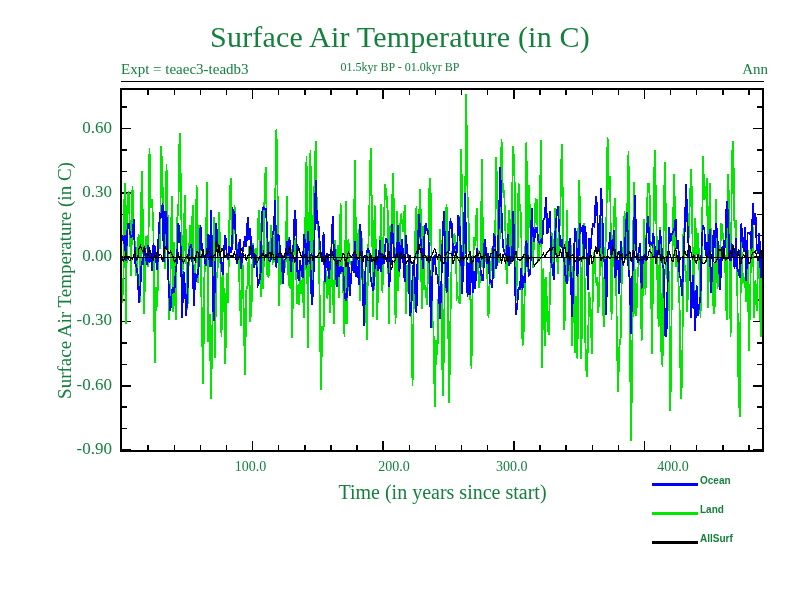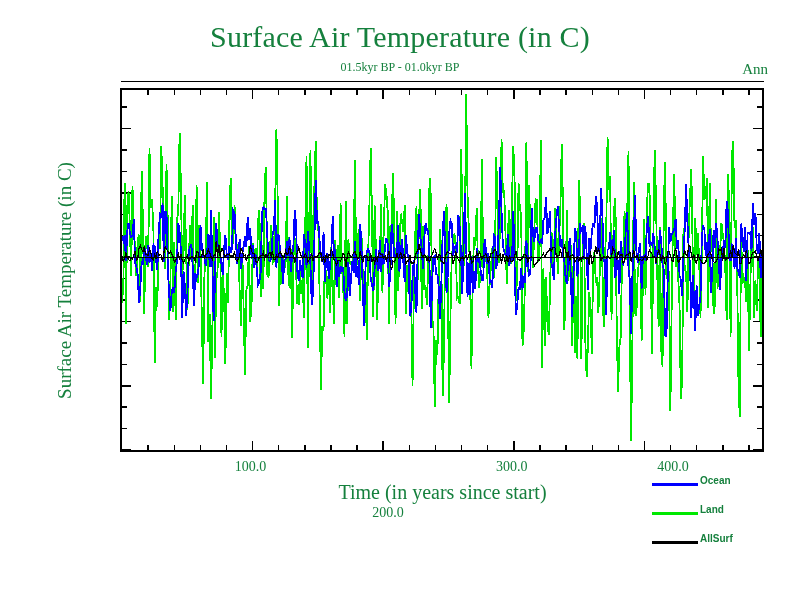--- a/index.html
+++ b/index.html
@@ -170,20 +170,21 @@
     white-space: nowrap;
   }
 </style>
 </head>
 <body>
 
 <div id="page">
 
   <div id="chart-title">Surface Air Temperature (in C)</div>
   <div id="subtitle">01.5kyr BP - 01.0kyr BP</div>
+  <div id="expt-label">Expt = teaec3-teadb3</div>
   <div id="period-label">Ann</div>
   <div id="header-rule"></div>
 
   <div id="y-axis-title">Surface Air Temperature (in C)</div>
 
   <div id="plot-frame">
     <svg id="plot-svg" width="640" height="360" viewBox="0 0 640 360" shape-rendering="crispEdges">
         <line x1="0" y1="38.57142857142861" x2="9" y2="38.57142857142861" stroke="#000000" stroke-width="1.6"></line>
         <line x1="640" y1="38.57142857142861" x2="631" y2="38.57142857142861" stroke="#000000" stroke-width="1.6"></line>
         <line x1="0" y1="102.85714285714289" x2="9" y2="102.85714285714289" stroke="#000000" stroke-width="1.6"></line>
@@ -266,23 +267,31 @@
         <line x1="600.8163265306123" y1="0" x2="600.8163265306123" y2="5" stroke="#000000" stroke-width="1.4"></line>
         <line x1="626.9387755102041" y1="360" x2="626.9387755102041" y2="355" stroke="#000000" stroke-width="1.4"></line>
         <line x1="626.9387755102041" y1="0" x2="626.9387755102041" y2="5" stroke="#000000" stroke-width="1.4"></line>
         <path d="M0.00 212.68L1.31 195.83L2.62 93.16L3.93 233.71L5.24 117.39L6.54 101.23L7.85 135.75L9.16 186.02L10.47 95.98L11.78 137.52L13.09 159.31L14.40 185.62L15.71 149.06L17.01 144.71L18.32 211.99L19.63 81.12L20.94 131.17L22.25 223.60L23.56 147.14L24.87 146.56L26.18 176.72L27.48 58.18L28.79 118.24L30.10 109.10L31.41 140.94L32.72 273.05L34.03 197.53L35.34 216.50L36.65 143.33L37.96 159.44L39.26 55.71L40.57 95.31L41.88 164.01L43.19 178.80L44.50 74.36L45.81 134.63L47.12 230.17L48.43 190.91L49.73 105.84L51.04 221.71L52.35 152.38L53.66 230.17L54.97 129.48L56.28 121.60L57.59 42.86L58.90 94.42L60.20 187.19L61.51 165.55L62.82 104.73L64.13 160.73L65.44 220.44L66.75 171.43L68.06 135.11L69.37 170.26L70.67 114.55L71.98 196.82L73.29 199.42L74.60 95.12L75.91 193.29L77.22 135.35L78.53 163.63L79.84 228.01L81.15 293.89L82.45 184.40L83.76 161.61L85.07 92.02L86.38 252.29L87.69 223.74L89.00 308.57L90.31 244.74L91.62 127.09L92.92 267.66L94.23 191.01L95.54 180.78L96.85 122.04L98.16 155.77L99.47 247.23L100.78 184.33L102.09 205.37L103.39 273.58L104.70 182.75L106.01 213.38L107.32 133.41L108.63 87.73L109.94 157.77L111.25 151.16L112.56 115.48L113.87 158.71L115.17 159.75L116.48 153.38L117.79 207.39L119.10 236.15L120.41 165.67L121.72 222.92L123.03 285.00L124.34 200.03L125.64 195.43L126.95 156.29L128.26 232.27L129.57 213.17L130.88 152.74L132.19 166.57L133.50 158.60L134.81 181.74L136.11 130.21L137.42 120.50L138.73 207.28L140.04 154.84L141.35 198.82L142.66 92.45L143.97 76.71L145.28 184.87L146.58 186.45L147.89 162.01L149.20 134.82L150.51 173.11L151.82 171.52L153.13 115.85L154.44 38.57L155.75 114.38L157.06 216.45L158.36 166.33L159.67 193.79L160.98 164.66L162.29 180.17L163.60 172.92L164.91 106.27L166.22 182.60L167.53 197.62L168.83 159.01L170.14 247.94L171.45 167.87L172.76 148.55L174.07 181.41L175.38 213.29L176.69 213.91L178.00 178.14L179.30 204.06L180.61 187.80L181.92 228.16L183.23 136.65L184.54 65.73L185.85 257.99L187.16 137.34L188.47 59.76L189.78 204.03L191.08 134.69L192.39 97.48L193.70 51.43L195.01 132.48L196.32 136.00L197.63 204.94L198.94 300.00L200.25 235.95L201.55 240.61L202.86 165.15L204.17 191.21L205.48 208.51L206.79 176.87L208.10 222.57L209.41 157.39L210.72 192.71L212.02 233.82L213.33 149.77L214.64 193.42L215.95 155.43L217.26 208.26L218.57 113.50L219.88 176.59L221.19 193.46L222.49 247.45L223.80 110.95L225.11 234.03L226.42 149.13L227.73 173.63L229.04 173.84L230.35 178.97L231.66 162.04L232.97 70.29L234.27 183.98L235.58 151.26L236.89 138.84L238.20 210.58L239.51 144.99L240.82 185.89L242.13 202.51L243.44 182.58L244.74 250.47L246.05 169.06L247.36 117.34L248.67 57.86L249.98 122.26L251.29 227.42L252.60 115.15L253.91 158.86L255.21 230.04L256.52 174.91L257.83 173.37L259.14 113.65L260.45 203.40L261.76 139.21L263.07 94.29L264.38 102.38L265.69 121.53L266.99 233.75L268.30 135.56L269.61 138.82L270.92 82.60L272.23 129.63L273.54 234.03L274.85 120.98L276.16 200.99L277.46 158.92L278.77 123.59L280.08 131.59L281.39 141.49L282.70 114.98L284.01 223.80L285.32 175.25L286.63 179.48L287.93 164.78L289.24 215.55L290.55 295.71L291.86 202.46L293.17 146.81L294.48 115.88L295.79 189.81L297.10 125.20L298.40 98.77L299.71 219.28L301.02 136.10L302.33 200.04L303.64 197.31L304.95 214.68L306.26 174.47L307.57 87.60L308.88 106.98L310.18 227.54L311.49 238.53L312.80 317.14L314.11 250.30L315.42 265.40L316.73 191.41L318.04 138.83L319.35 165.35L320.65 306.43L321.96 260.72L323.27 140.33L324.58 114.02L325.89 207.28L327.20 313.41L328.51 223.97L329.82 162.47L331.12 160.00L332.43 143.22L333.74 157.55L335.05 208.56L336.36 207.08L337.67 214.34L338.98 59.36L340.29 110.37L341.60 177.08L342.90 138.95L344.21 4.29L345.52 104.19L346.83 138.59L348.14 192.32L349.45 278.57L350.76 183.21L352.07 147.34L353.37 155.55L354.68 118.02L355.99 176.85L357.30 198.36L358.61 177.78L359.92 69.37L361.23 178.16L362.54 173.31L363.84 156.67L365.15 179.24L366.46 227.50L367.77 191.06L369.08 175.70L370.39 158.52L371.70 187.60L373.01 158.48L374.31 67.29L375.62 129.07L376.93 172.62L378.24 127.92L379.55 49.29L380.86 103.30L382.17 100.08L383.48 143.24L384.79 193.53L386.09 136.91L387.40 119.92L388.71 174.29L390.02 108.02L391.33 55.71L392.64 92.60L393.95 210.96L395.26 182.11L396.56 92.72L397.87 118.94L399.18 124.69L400.49 256.31L401.80 239.67L403.11 186.35L404.42 51.71L405.73 182.49L407.03 95.33L408.34 136.68L409.65 136.33L410.96 178.31L412.27 141.95L413.58 108.99L414.89 110.01L416.20 172.17L417.51 166.77L418.81 50.28L420.12 278.24L421.43 178.26L422.74 255.49L424.05 187.22L425.36 231.00L426.67 245.08L427.98 202.65L429.28 141.63L430.59 148.90L431.90 190.45L433.21 117.86L434.52 145.63L435.83 184.12L437.14 147.49L438.45 115.38L439.75 53.57L441.06 119.01L442.37 239.98L443.68 191.25L444.99 119.84L446.30 191.22L447.61 172.26L448.92 155.02L450.22 256.36L451.53 168.49L452.84 263.39L454.15 205.88L455.46 269.42L456.77 90.39L458.08 114.90L459.39 268.92L460.70 156.58L462.00 133.36L463.31 250.56L464.62 287.14L465.93 255.20L467.24 202.26L468.55 216.95L469.86 263.67L471.17 174.13L472.47 161.90L473.78 192.76L475.09 187.54L476.40 223.23L477.71 182.98L479.02 127.99L480.33 173.17L481.64 236.81L482.94 167.41L484.25 138.71L485.56 47.14L486.87 99.81L488.18 86.15L489.49 229.65L490.80 169.06L492.11 118.73L493.42 108.09L494.72 236.45L496.03 302.14L497.34 257.20L498.65 247.71L499.96 174.50L501.27 161.05L502.58 121.25L503.89 170.09L505.19 123.78L506.50 61.21L507.81 240.64L509.12 351.43L510.43 249.09L511.74 92.17L513.05 222.53L514.36 225.72L515.66 185.59L516.97 171.37L518.28 164.16L519.59 250.59L520.90 193.53L522.21 128.57L523.52 204.78L524.83 117.25L526.13 94.29L527.44 94.34L528.75 172.67L530.06 263.87L531.37 146.56L532.68 60.00L533.99 108.92L535.30 185.70L536.61 236.96L537.91 137.36L539.22 259.85L540.53 276.63L541.84 113.11L543.15 72.06L544.46 188.85L545.77 173.29L547.08 185.77L548.38 321.43L549.69 213.85L551.00 132.11L552.31 84.52L553.62 176.98L554.93 165.27L556.24 188.22L557.55 215.50L558.85 308.57L560.16 290.18L561.47 138.28L562.78 180.30L564.09 182.03L565.40 222.41L566.71 142.16L568.02 106.16L569.33 79.49L570.63 157.47L571.94 218.62L573.25 127.75L574.56 165.42L575.87 143.13L577.18 169.40L578.49 227.49L579.80 163.93L581.10 66.43L582.41 110.17L583.72 105.21L585.03 87.94L586.34 218.35L587.65 92.88L588.96 154.41L590.27 154.65L591.57 224.11L592.88 215.77L594.19 108.60L595.50 199.18L596.81 174.52L598.12 161.55L599.43 132.65L600.74 144.37L602.04 153.05L603.35 180.54L604.66 229.81L605.97 84.02L607.28 117.04L608.59 247.14L609.90 64.90L611.21 51.43L612.52 137.89L613.82 129.87L615.13 183.42L616.44 289.08L617.75 327.46L619.06 139.26L620.37 193.84L621.68 186.87L622.99 190.82L624.29 211.58L625.60 158.21L626.91 261.43L628.22 204.14L629.53 135.00L630.84 138.17L632.15 228.26L633.46 189.78L634.76 221.28L636.07 171.11L637.38 167.90L638.69 247.33L640.00 186.38" fill="none" stroke="#00e800" stroke-width="1.8" stroke-linejoin="miter" stroke-linecap="butt"></path>
         <path d="M0.00 146.40L1.31 150.74L2.62 144.96L3.93 170.89L5.24 141.63L6.54 132.64L7.85 142.70L9.16 147.25L10.47 146.06L11.78 128.77L13.09 172.48L14.40 176.50L15.71 184.83L17.01 212.96L18.32 198.16L19.63 171.30L20.94 174.82L22.25 157.00L23.56 162.20L24.87 175.06L26.18 155.51L27.48 173.17L28.79 163.20L30.10 180.50L31.41 154.75L32.72 156.32L34.03 170.24L35.34 180.08L36.65 142.59L37.96 124.08L39.26 125.76L40.57 113.52L41.88 171.90L43.19 122.21L44.50 122.40L45.81 177.19L47.12 204.55L48.43 220.70L49.73 201.97L51.04 197.26L52.35 202.94L53.66 181.63L54.97 171.67L56.28 133.10L57.59 142.21L58.90 159.78L60.20 227.59L61.51 180.61L62.82 194.97L64.13 226.40L65.44 203.87L66.75 160.75L68.06 156.76L69.37 153.90L70.67 175.95L71.98 216.26L73.29 183.02L74.60 188.27L75.91 183.49L77.22 171.06L78.53 135.23L79.84 156.91L81.15 166.82L82.45 167.59L83.76 176.01L85.07 163.32L86.38 143.69L87.69 176.93L89.00 119.54L90.31 172.69L91.62 231.43L92.92 194.98L94.23 132.71L95.54 153.40L96.85 158.57L98.16 163.90L99.47 174.29L100.78 185.11L102.09 158.61L103.39 144.61L104.70 164.08L106.01 169.98L107.32 155.75L108.63 162.61L109.94 158.40L111.25 120.71L112.56 123.26L113.87 149.34L115.17 174.25L116.48 158.55L117.79 148.87L119.10 179.08L120.41 162.45L121.72 155.90L123.03 146.20L124.34 157.31L125.64 127.31L126.95 149.87L128.26 137.75L129.57 169.03L130.88 155.08L132.19 178.43L133.50 163.83L134.81 179.77L136.11 194.46L137.42 191.95L138.73 181.78L140.04 121.98L141.35 117.43L142.66 119.22L143.97 119.28L145.28 145.48L146.58 170.37L147.89 170.97L149.20 169.27L150.51 145.81L151.82 139.55L153.13 109.98L154.44 177.68L155.75 145.06L157.06 145.50L158.36 166.59L159.67 165.93L160.98 194.45L162.29 170.31L163.60 169.27L164.91 150.82L166.22 166.24L167.53 147.48L168.83 182.01L170.14 165.95L171.45 154.45L172.76 120.27L174.07 133.81L175.38 181.88L176.69 191.37L178.00 170.11L179.30 180.12L180.61 187.69L181.92 143.67L183.23 154.84L184.54 177.59L185.85 141.36L187.16 157.87L188.47 175.12L189.78 214.49L191.08 203.02L192.39 150.51L193.70 90.00L195.01 133.85L196.32 131.02L197.63 151.27L198.94 165.66L200.25 171.99L201.55 141.72L202.86 191.71L204.17 167.74L205.48 162.79L206.79 188.85L208.10 174.14L209.41 159.17L210.72 126.07L212.02 166.73L213.33 158.75L214.64 196.69L215.95 169.96L217.26 187.13L218.57 175.84L219.88 180.43L221.19 177.61L222.49 201.87L223.80 211.27L225.11 206.28L226.42 171.93L227.73 205.57L229.04 188.05L230.35 171.17L231.66 183.01L232.97 150.66L234.27 187.11L235.58 175.90L236.89 195.06L238.20 133.94L239.51 157.54L240.82 200.37L242.13 235.71L243.44 179.92L244.74 161.75L246.05 159.28L247.36 162.08L248.67 188.26L249.98 195.14L251.29 200.83L252.60 179.35L253.91 159.12L255.21 173.50L256.52 181.30L257.83 149.97L259.14 181.70L260.45 162.88L261.76 174.36L263.07 155.96L264.38 148.53L265.69 153.74L266.99 196.84L268.30 187.53L269.61 133.80L270.92 145.20L272.23 167.78L273.54 165.02L274.85 165.44L276.16 135.02L277.46 181.84L278.77 161.65L280.08 148.90L281.39 172.22L282.70 192.02L284.01 145.44L285.32 163.20L286.63 169.03L287.93 225.87L289.24 220.09L290.55 186.70L291.86 169.71L293.17 199.58L294.48 222.88L295.79 154.44L297.10 124.40L298.40 146.57L299.71 158.68L301.02 178.81L302.33 146.90L303.64 132.91L304.95 139.67L306.26 141.39L307.57 177.82L308.88 237.86L310.18 189.99L311.49 167.07L312.80 165.74L314.11 184.48L315.42 184.47L316.73 196.86L318.04 229.19L319.35 193.21L320.65 144.68L321.96 120.73L323.27 160.73L324.58 202.76L325.89 182.26L327.20 143.39L328.51 130.56L329.82 133.40L331.12 166.04L332.43 157.50L333.74 155.90L335.05 162.66L336.36 125.00L337.67 136.50L338.98 162.72L340.29 204.46L341.60 154.99L342.90 102.86L344.21 156.83L345.52 207.11L346.83 173.25L348.14 204.76L349.45 165.98L350.76 203.00L352.07 181.19L353.37 198.49L354.68 157.92L355.99 172.38L357.30 167.73L358.61 179.87L359.92 190.39L361.23 190.36L362.54 148.82L363.84 158.73L365.15 174.00L366.46 162.67L367.77 192.50L369.08 191.23L370.39 197.88L371.70 144.89L373.01 146.91L374.31 178.55L375.62 167.27L376.93 130.14L378.24 77.14L379.55 121.24L380.86 154.71L382.17 161.67L383.48 165.30L384.79 165.00L386.09 143.92L387.40 175.69L388.71 165.89L390.02 170.92L391.33 121.39L392.64 178.17L393.95 225.24L395.26 215.36L396.56 196.78L397.87 200.13L399.18 178.44L400.49 199.49L401.80 185.81L403.11 192.59L404.42 150.27L405.73 166.90L407.03 185.47L408.34 184.48L409.65 118.46L410.96 143.87L412.27 151.50L413.58 137.69L414.89 137.84L416.20 149.94L417.51 152.76L418.81 150.33L420.12 153.80L421.43 129.58L422.74 127.62L424.05 106.92L425.36 144.17L426.67 137.67L427.98 120.71L429.28 172.26L430.59 179.21L431.90 190.25L433.21 143.97L434.52 126.20L435.83 115.69L437.14 137.70L438.45 156.75L439.75 149.28L441.06 165.88L442.37 171.06L443.68 189.86L444.99 193.61L446.30 167.07L447.61 147.76L448.92 191.96L450.22 227.14L451.53 183.65L452.84 138.10L454.15 142.96L455.46 186.66L456.77 163.50L458.08 133.35L459.39 142.19L460.70 135.24L462.00 169.42L463.31 135.98L464.62 163.16L465.93 200.00L467.24 148.07L468.55 160.43L469.86 141.70L471.17 134.12L472.47 136.25L473.78 106.32L475.09 115.45L476.40 159.97L477.71 157.50L479.02 97.59L480.33 122.75L481.64 172.21L482.94 168.76L484.25 225.35L485.56 159.86L486.87 158.36L488.18 142.41L489.49 166.00L490.80 157.07L492.11 139.72L493.42 188.40L494.72 169.04L496.03 170.45L497.34 204.03L498.65 151.05L499.96 167.94L501.27 174.02L502.58 170.32L503.89 134.32L505.19 121.68L506.50 179.12L507.81 189.71L509.12 244.29L510.43 185.53L511.74 151.26L513.05 105.09L514.36 160.92L515.66 172.45L516.97 159.08L518.28 153.53L519.59 198.98L520.90 166.52L522.21 165.47L523.52 170.44L524.83 137.76L526.13 126.33L527.44 155.08L528.75 152.60L530.06 155.34L531.37 143.28L532.68 156.37L533.99 174.31L535.30 160.00L536.61 164.42L537.91 140.31L539.22 150.24L540.53 174.87L541.84 179.47L543.15 245.62L544.46 246.37L545.77 185.13L547.08 136.74L548.38 152.12L549.69 144.21L551.00 142.11L552.31 139.33L553.62 128.92L554.93 159.23L556.24 150.13L557.55 185.70L558.85 189.51L560.16 205.92L561.47 165.82L562.78 138.34L564.09 94.29L565.40 131.64L566.71 159.22L568.02 175.15L569.33 227.67L570.63 184.94L571.94 206.29L573.25 241.05L574.56 194.56L575.87 225.81L577.18 216.24L578.49 206.19L579.80 148.01L581.10 135.23L582.41 139.85L583.72 165.58L585.03 152.23L586.34 167.87L587.65 139.09L588.96 202.90L590.27 181.98L591.57 139.61L592.88 157.52L594.19 132.82L595.50 148.94L596.81 171.79L598.12 199.65L599.43 167.75L600.74 162.90L602.04 150.01L603.35 157.86L604.66 110.82L605.97 122.51L607.28 166.88L608.59 170.91L609.90 155.20L611.21 157.41L612.52 178.95L613.82 148.46L615.13 177.92L616.44 181.45L617.75 187.62L619.06 133.59L620.37 143.75L621.68 161.47L622.99 137.42L624.29 190.89L625.60 143.02L626.91 143.58L628.22 142.36L629.53 161.05L630.84 113.13L632.15 134.74L633.46 122.91L634.76 157.61L636.07 163.95L637.38 142.97L638.69 187.59L640.00 160.29" fill="none" stroke="#0000ff" stroke-width="1.8" stroke-linejoin="miter" stroke-linecap="butt"></path>
         <path d="M0.00 168.30L1.31 171.18L2.62 168.59L3.93 162.77L5.24 166.81L6.54 169.38L7.85 170.77L9.16 168.11L10.47 169.38L11.78 165.54L13.09 160.80L14.40 170.28L15.71 168.70L17.01 158.11L18.32 155.27L19.63 159.67L20.94 161.34L22.25 156.41L23.56 164.80L24.87 164.52L26.18 165.31L27.48 158.76L28.79 162.81L30.10 168.57L31.41 170.28L32.72 164.94L34.03 168.42L35.34 160.67L36.65 165.21L37.96 164.69L39.26 165.11L40.57 171.75L41.88 162.68L43.19 156.37L44.50 159.24L45.81 161.18L47.12 163.84L48.43 161.27L49.73 163.59L51.04 166.60L52.35 172.40L53.66 169.98L54.97 167.31L56.28 163.41L57.59 169.75L58.90 163.75L60.20 170.57L61.51 173.10L62.82 169.22L64.13 167.12L65.44 165.49L66.75 171.72L68.06 168.59L69.37 167.06L70.67 167.00L71.98 168.50L73.29 170.87L74.60 161.74L75.91 161.67L77.22 166.97L78.53 167.00L79.84 165.30L81.15 159.53L82.45 168.54L83.76 164.84L85.07 163.44L86.38 159.69L87.69 162.92L89.00 166.35L90.31 169.70L91.62 165.84L92.92 165.78L94.23 151.17L95.54 166.61L96.85 154.75L98.16 166.64L99.47 158.64L100.78 159.02L102.09 165.04L103.39 166.83L104.70 164.30L106.01 164.24L107.32 164.09L108.63 166.90L109.94 164.97L111.25 166.85L112.56 161.08L113.87 169.99L115.17 171.04L116.48 168.53L117.79 165.07L119.10 158.41L120.41 161.38L121.72 166.39L123.03 165.00L124.34 170.80L125.64 165.97L126.95 165.38L128.26 155.38L129.57 161.38L130.88 163.59L132.19 163.73L133.50 171.35L134.81 172.50L136.11 170.80L137.42 167.47L138.73 165.99L140.04 165.27L141.35 162.24L142.66 168.43L143.97 164.63L145.28 166.63L146.58 164.21L147.89 162.53L149.20 165.76L150.51 161.15L151.82 169.63L153.13 169.09L154.44 165.13L155.75 167.30L157.06 163.70L158.36 162.40L159.67 165.05L160.98 167.15L162.29 166.86L163.60 160.84L164.91 164.41L166.22 163.32L167.53 156.14L168.83 163.63L170.14 162.77L171.45 166.20L172.76 172.60L174.07 167.51L175.38 162.41L176.69 157.62L178.00 162.12L179.30 166.81L180.61 168.18L181.92 166.56L183.23 163.59L184.54 165.96L185.85 171.58L187.16 169.72L188.47 167.39L189.78 164.24L191.08 170.85L192.39 166.13L193.70 166.76L195.01 167.02L196.32 165.20L197.63 162.42L198.94 163.32L200.25 171.76L201.55 167.83L202.86 172.49L204.17 165.01L205.48 167.64L206.79 164.72L208.10 165.47L209.41 158.72L210.72 163.73L212.02 169.46L213.33 171.63L214.64 174.63L215.95 170.17L217.26 170.41L218.57 170.89L219.88 168.02L221.19 163.11L222.49 164.90L223.80 177.38L225.11 167.75L226.42 161.83L227.73 164.83L229.04 167.28L230.35 165.68L231.66 162.34L232.97 161.51L234.27 165.41L235.58 169.21L236.89 167.72L238.20 161.25L239.51 167.80L240.82 172.87L242.13 166.27L243.44 165.70L244.74 165.94L246.05 170.63L247.36 170.17L248.67 163.09L249.98 171.32L251.29 168.39L252.60 172.79L253.91 167.10L255.21 170.34L256.52 164.35L257.83 162.66L259.14 164.63L260.45 164.68L261.76 168.33L263.07 166.09L264.38 170.64L265.69 166.07L266.99 161.07L268.30 173.56L269.61 180.23L270.92 170.98L272.23 171.92L273.54 169.37L274.85 163.17L276.16 168.56L277.46 166.27L278.77 162.17L280.08 168.89L281.39 164.92L282.70 165.03L284.01 173.82L285.32 170.42L286.63 171.49L287.93 164.91L289.24 173.65L290.55 172.80L291.86 173.42L293.17 165.87L294.48 161.97L295.79 160.11L297.10 154.18L298.40 160.95L299.71 165.02L301.02 166.16L302.33 164.98L303.64 165.43L304.95 170.40L306.26 167.50L307.57 172.33L308.88 166.75L310.18 164.56L311.49 160.97L312.80 158.46L314.11 162.84L315.42 168.68L316.73 164.77L318.04 165.23L319.35 171.88L320.65 171.73L321.96 173.64L323.27 167.78L324.58 162.51L325.89 161.70L327.20 163.32L328.51 163.77L329.82 164.23L331.12 173.88L332.43 169.20L333.74 161.45L335.05 166.73L336.36 169.77L337.67 171.82L338.98 168.21L340.29 167.09L341.60 169.89L342.90 167.05L344.21 165.61L345.52 168.76L346.83 165.15L348.14 160.99L349.45 172.95L350.76 172.35L352.07 166.45L353.37 168.62L354.68 162.56L355.99 166.04L357.30 162.22L358.61 164.97L359.92 169.05L361.23 165.99L362.54 165.47L363.84 163.77L365.15 168.17L366.46 173.01L367.77 167.35L369.08 163.32L370.39 163.25L371.70 161.37L373.01 159.04L374.31 161.62L375.62 168.42L376.93 165.37L378.24 163.83L379.55 173.97L380.86 163.84L382.17 167.31L383.48 173.62L384.79 165.46L386.09 171.53L387.40 166.56L388.71 171.42L390.02 171.51L391.33 169.89L392.64 165.38L393.95 161.41L395.26 168.75L396.56 169.37L397.87 170.32L399.18 169.16L400.49 168.05L401.80 165.02L403.11 164.54L404.42 165.55L405.73 172.67L407.03 168.49L408.34 167.89L409.65 166.70L410.96 167.50L412.27 176.05L413.58 173.33L414.89 173.09L416.20 169.66L417.51 170.22L418.81 167.30L420.12 165.77L421.43 163.56L422.74 166.75L424.05 164.71L425.36 161.36L426.67 161.01L427.98 158.53L429.28 161.43L430.59 158.18L431.90 157.20L433.21 158.29L434.52 167.33L435.83 165.80L437.14 165.30L438.45 159.19L439.75 167.35L441.06 167.44L442.37 154.36L443.68 160.53L444.99 167.36L446.30 161.41L447.61 170.55L448.92 165.79L450.22 164.70L451.53 166.43L452.84 171.98L454.15 169.65L455.46 167.64L456.77 170.63L458.08 168.26L459.39 170.77L460.70 166.32L462.00 166.99L463.31 167.42L464.62 169.34L465.93 168.21L467.24 174.86L468.55 160.96L469.86 174.41L471.17 171.03L472.47 164.33L473.78 156.04L475.09 164.17L476.40 158.65L477.71 163.38L479.02 170.68L480.33 167.61L481.64 166.63L482.94 166.99L484.25 168.33L485.56 165.76L486.87 167.26L488.18 168.67L489.49 167.30L490.80 158.18L492.11 160.78L493.42 163.99L494.72 170.07L496.03 161.61L497.34 166.21L498.65 164.43L499.96 164.82L501.27 174.31L502.58 169.86L503.89 165.26L505.19 164.36L506.50 165.47L507.81 161.22L509.12 171.43L510.43 166.35L511.74 159.84L513.05 166.47L514.36 165.90L515.66 166.12L516.97 170.72L518.28 169.38L519.59 170.65L520.90 170.16L522.21 166.66L523.52 165.67L524.83 169.69L526.13 165.59L527.44 160.03L528.75 162.38L530.06 163.95L531.37 167.17L532.68 166.15L533.99 172.99L535.30 166.20L536.61 159.00L537.91 164.15L539.22 171.14L540.53 166.16L541.84 167.96L543.15 174.12L544.46 170.92L545.77 161.71L547.08 161.22L548.38 165.84L549.69 170.38L551.00 171.21L552.31 163.16L553.62 158.16L554.93 165.65L556.24 172.22L557.55 170.60L558.85 167.80L560.16 167.49L561.47 166.12L562.78 160.95L564.09 164.48L565.40 165.89L566.71 155.16L568.02 156.81L569.33 164.03L570.63 168.10L571.94 164.79L573.25 172.10L574.56 173.55L575.87 164.45L577.18 168.32L578.49 169.82L579.80 172.10L581.10 173.49L582.41 173.09L583.72 172.36L585.03 166.17L586.34 164.17L587.65 161.67L588.96 164.55L590.27 169.68L591.57 171.77L592.88 172.71L594.19 171.04L595.50 168.34L596.81 159.03L598.12 160.32L599.43 158.54L600.74 171.35L602.04 157.93L603.35 171.32L604.66 167.46L605.97 168.08L607.28 167.75L608.59 159.85L609.90 167.31L611.21 154.90L612.52 162.67L613.82 163.75L615.13 165.03L616.44 159.27L617.75 173.24L619.06 173.19L620.37 166.55L621.68 165.15L622.99 166.36L624.29 160.29L625.60 165.09L626.91 173.23L628.22 172.73L629.53 165.74L630.84 162.75L632.15 162.86L633.46 161.24L634.76 167.29L636.07 170.63L637.38 167.09L638.69 159.35L640.00 165.61" fill="none" stroke="#000000" stroke-width="1.2" stroke-linejoin="miter" stroke-linecap="butt"></path>
         <line x1="0" y1="167.14285714285714" x2="640" y2="167.14285714285714" stroke="#000000" stroke-width="1.1"></line>
       </svg>
   </div>
 
+  <div id="y-tick-labels">
+      <div class="y-tick-label" style="top: 30.5714px;">0.60</div>
+      <div class="y-tick-label" style="top: 94.8571px;">0.30</div>
+      <div class="y-tick-label" style="top: 159.143px;">0.00</div>
+      <div class="y-tick-label" style="top: 223.429px;">-0.30</div>
+      <div class="y-tick-label" style="top: 287.714px;">-0.60</div>
+      <div class="y-tick-label" style="top: 352px;">-0.90</div>
+    </div>
   <div id="x-tick-labels">
       <div class="x-tick-label" style="left: 130.612px;">100.0</div>
-      <div class="x-tick-label" style="left: 268px; margin-top: 46px;">200.0</div>
+      <div class="x-tick-label" style="left: 274px;">200.0</div>
       <div class="x-tick-label" style="left: 391.837px;">300.0</div>
       <div class="x-tick-label" style="left: 553px;">400.0</div>
     </div>
 
   <div id="legend">
       <div class="legend-row">
         <span class="legend-swatch" style="background: rgb(0, 0, 255);"></span>
         <span class="legend-label">Ocean</span>
       </div>
       <div class="legend-row">

